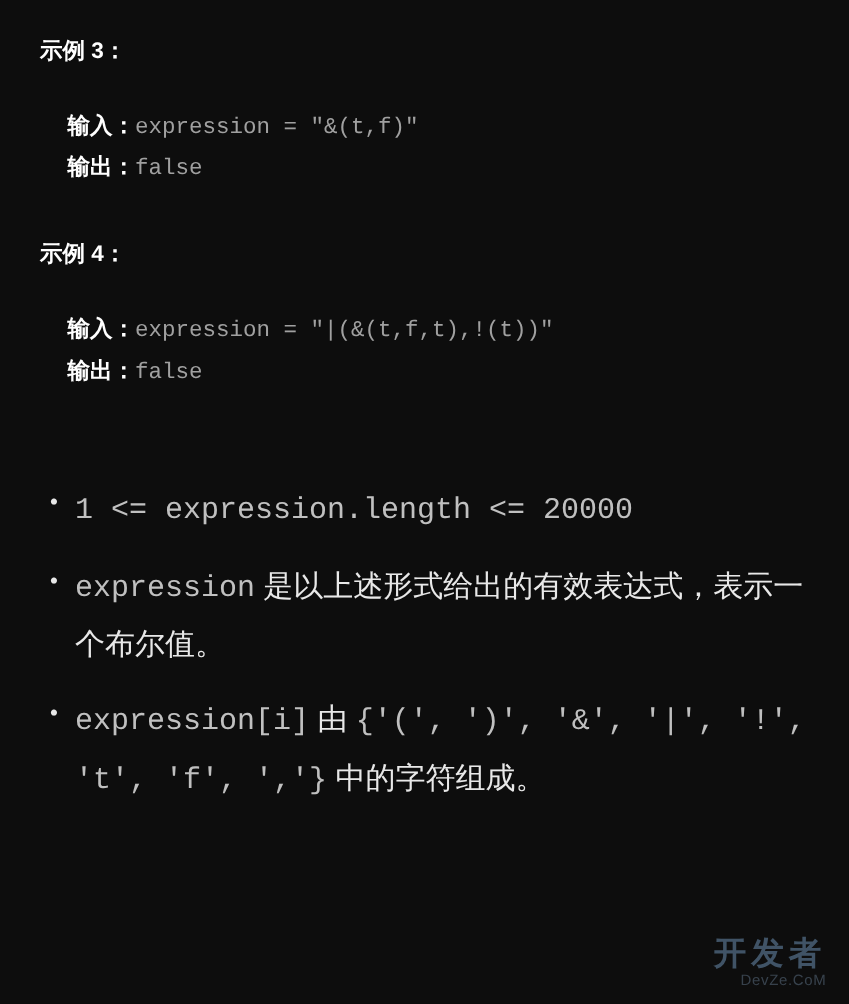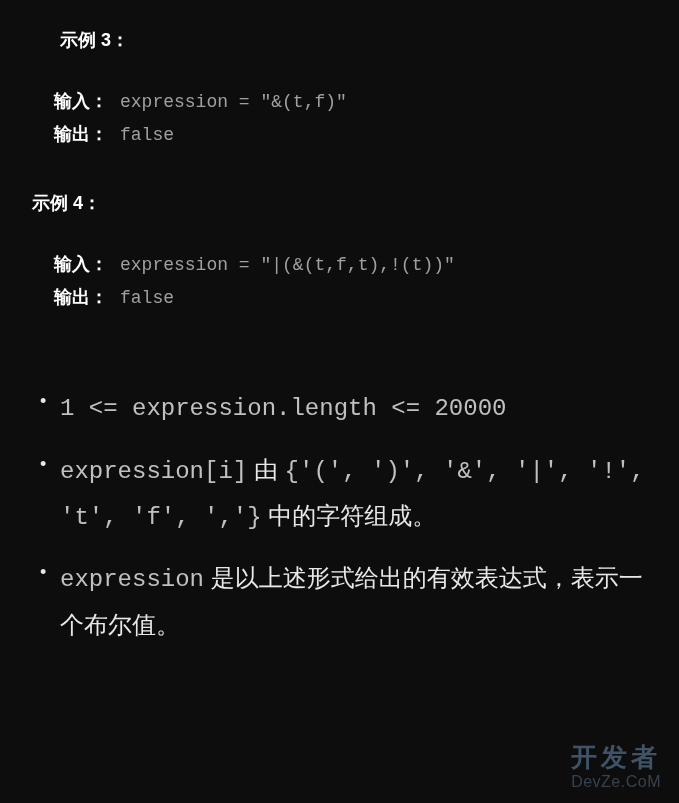--- a/index.html
+++ b/index.html
@@ -19,33 +19,31 @@
     }
     .section-header {
       font-size: 18px;
       font-weight: bold;
       color: #ffffff;
       margin-top: 32px;
       margin-bottom: 34px;
     }
     .first-header {
       margin-top: 0;
-      margin-left: 28px;
     }
     .code-block {
       margin-left: 22px;
       font-family: "Consolas", "Monaco", "Courier New", monospace;
       font-size: 18px;
       line-height: 1.85;
       margin-bottom: 38px;
     }
     .code-line {
       display: flex;
       align-items: baseline;
-      gap: 12px;
     }
     .code-label {
       font-weight: bold;
       color: #ffffff;
     }
     .code-content {
       color: #a0a0a0;
       white-space: pre;
     }
     .hints-section {
@@ -89,21 +87,21 @@
       opacity: 0.55;
     }
     .watermark-cn {
       font-size: 26px;
       font-weight: bold;
       color: #6a8db0;
       letter-spacing: 4px;
       line-height: 1;
     }
     .watermark-en {
-      font-size: 16px;
+      font-size: 12px;
       color: #5a6d80;
       letter-spacing: 0.5px;
       line-height: 1.2;
       margin-top: 2px;
     }
   </style>
 </head>
 <body>
 
 <div class="section-header first-header">示例 3：</div>
@@ -131,24 +129,24 @@
     <span class="code-content">false</span>
   </div>
 </div>
 
 <div class="hints-section">
   <ul class="hints-list">
     <li>
       <span class="mono">1 &lt;= expression.length &lt;= 20000</span>
     </li>
     <li>
-      <span class="mono">expression[i]</span><span> 由 </span><span class="mono">{'(', ')', '&amp;', '|', '!', 't', 'f', ','}</span><span> 中的字符组成。</span>
+      <span class="mono">expression</span><span> 是以上述形式给出的有效表达式，表示一个布尔值。</span>
     </li>
     <li>
-      <span class="mono">expression</span><span> 是以上述形式给出的有效表达式，表示一个布尔值。</span>
+      <span class="mono">expression[i]</span><span> 由 </span><span class="mono">{'(', ')', '&amp;', '|', '!', 't', 'f', ','}</span><span> 中的字符组成。</span>
     </li>
   </ul>
 </div>
 
 <div class="watermark">
   <div class="watermark-cn">开发者</div>
   <div class="watermark-en">DevZe.CoM</div>
 </div>
 
 </body></html>

